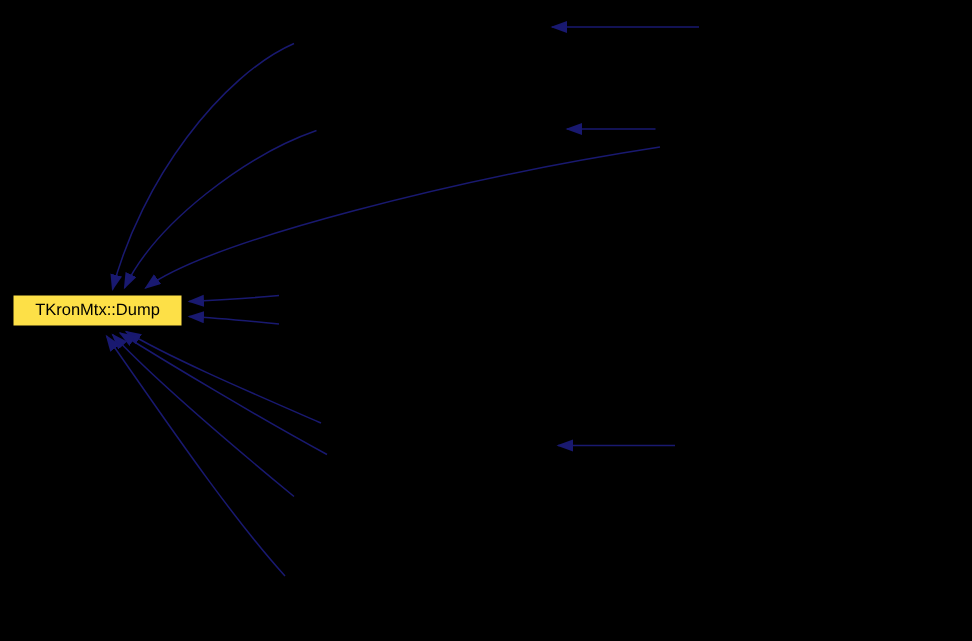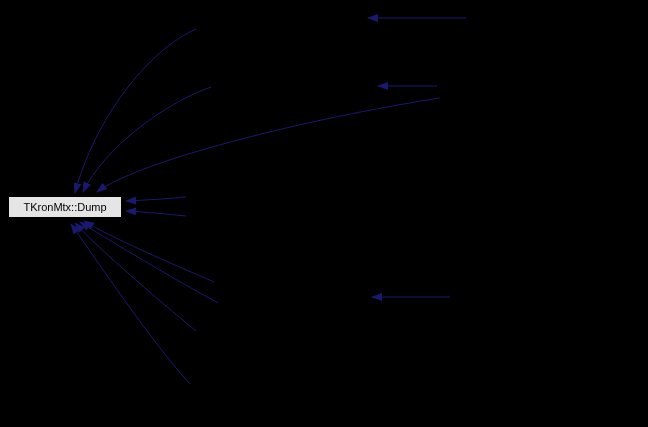--- a/index.html
+++ b/index.html
@@ -58,16 +58,16 @@
       <path d="M186,216 C166,214 146,212 126,211" fill="none" stroke="#191970" stroke-width="1" marker-end="url(#arrowhead)"></path>
       <path d="M214,282 C168,262 112,238 84,221" fill="none" stroke="#191970" stroke-width="1" marker-end="url(#arrowhead)"></path>
       <path d="M218,303 C172,278 112,242 80,222" fill="none" stroke="#191970" stroke-width="1" marker-end="url(#arrowhead)"></path>
       <path d="M196,331 C156,298 102,252 75,223" fill="none" stroke="#191970" stroke-width="1" marker-end="url(#arrowhead)"></path>
       <path d="M190,384 C150,340 98,262 71,224" fill="none" stroke="#191970" stroke-width="1" marker-end="url(#arrowhead)"></path>
       <path d="M466,18 L368,18" fill="none" stroke="#191970" stroke-width="1" marker-end="url(#arrowhead)"></path>
       <path d="M437,86 L378,86" fill="none" stroke="#191970" stroke-width="1" marker-end="url(#arrowhead)"></path>
       <path d="M450,297 L372,297" fill="none" stroke="#191970" stroke-width="1" marker-end="url(#arrowhead)"></path>
     </svg>
 
-  <div class="node" style="background: #e5e5e5; border-color: rgb(0, 0, 0); color: rgb(0, 0, 0);">
+  <div class="node" style="background: #fde047; border-color: rgb(0, 0, 0); color: rgb(0, 0, 0);">
     <span>TKronMtx::Dump</span>
   </div>
 </div>
 
 </body></html>

